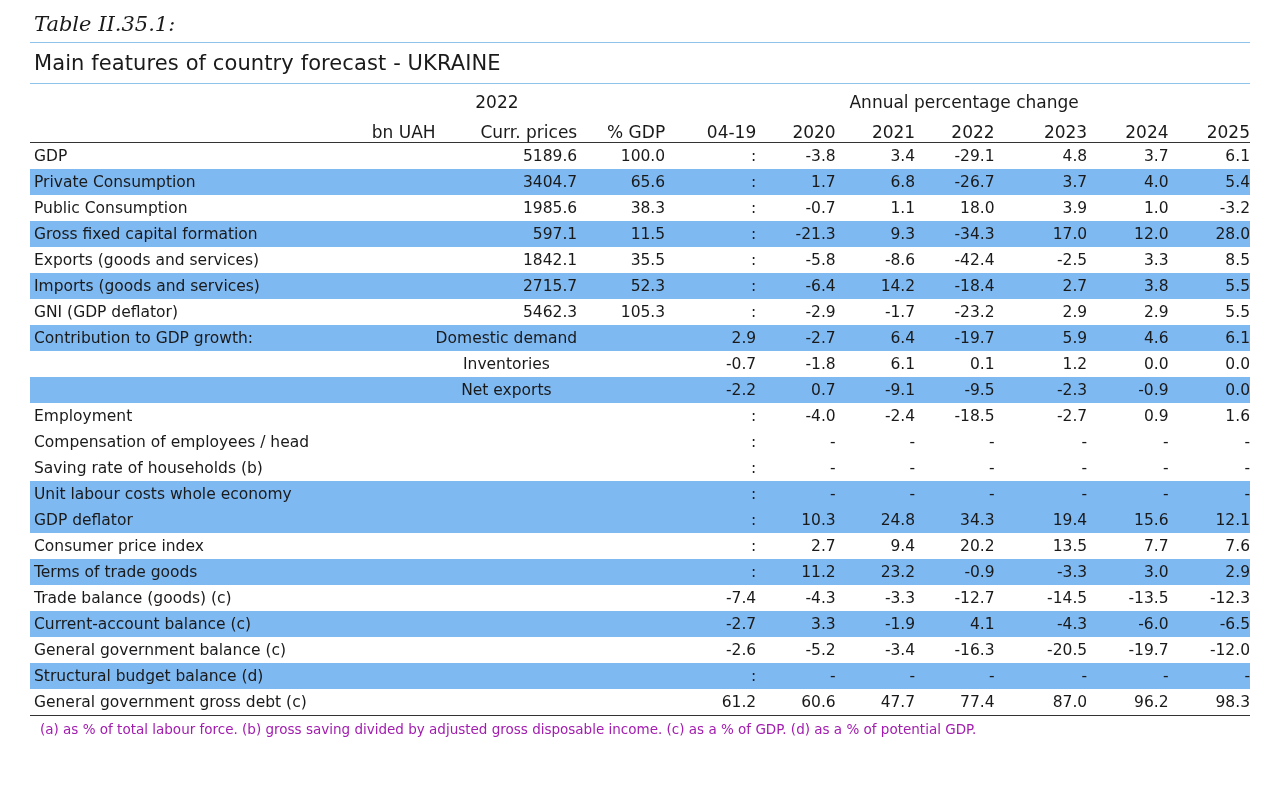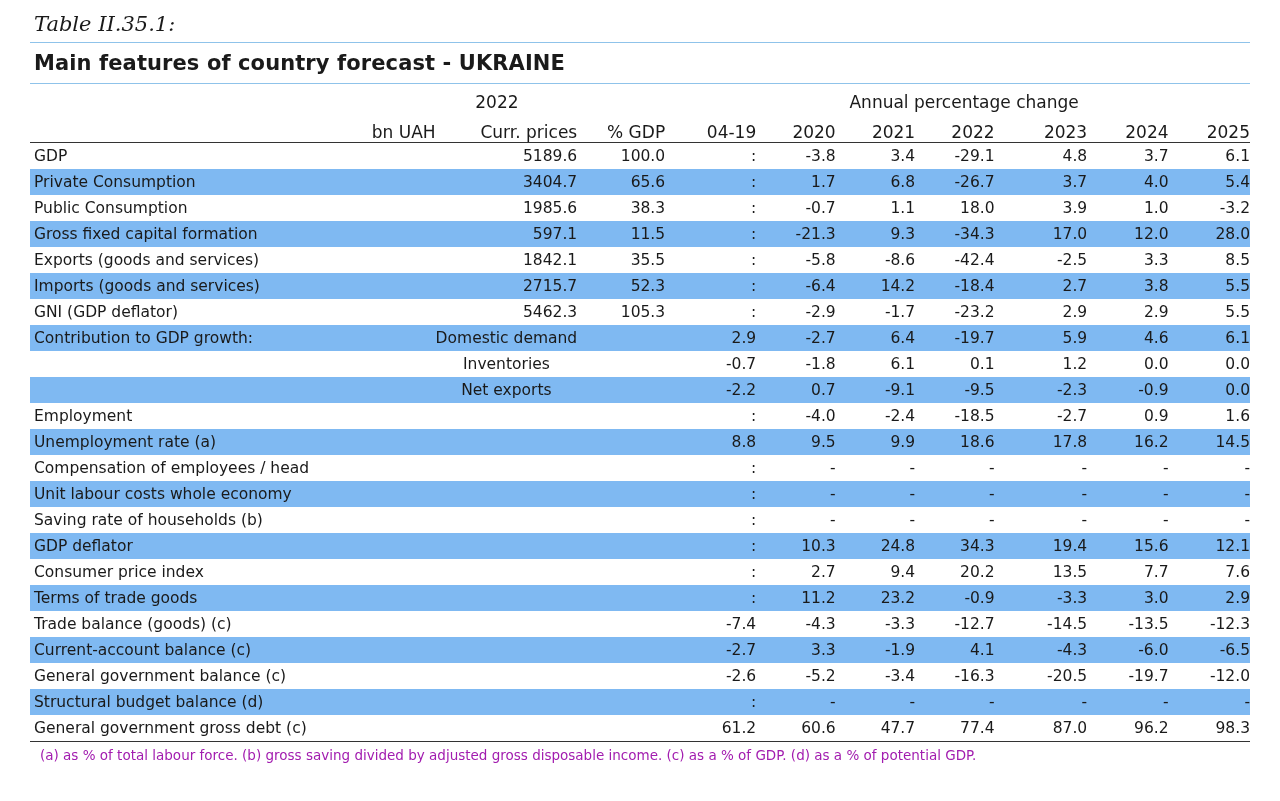--- a/index.html
+++ b/index.html
@@ -27,21 +27,21 @@
     font-size: 21px;
     color: #1a1a1a;
     padding: 4px 0 2px 4px;
   }
   .title-rule {
     border-top: 1.5px solid #8fc3ea;
     margin: 4px 0 6px 0;
   }
   .main-title {
     font-family: "DejaVu Sans", sans-serif;
-    font-weight: bold;
+    font-weight: normal;
     font-size: 21px;
     padding: 2px 0 8px 4px;
     letter-spacing: 0.1px;
   }
   table.forecast {
     width: 100%;
     border-collapse: collapse;
     font-size: 15.5px;
   }
   table.forecast td, table.forecast th {
@@ -321,67 +321,52 @@
           <td class="gapcell"></td>
           <td>:</td>
           <td>-4.0</td>
           <td>-2.4</td>
           <td>-18.5</td>
           <td class="gapcell"></td>
           <td class="bold-col">-2.7</td>
           <td class="bold-col">0.9</td>
           <td class="bold-col">1.6</td>
         </tr>
-        <tr class="data-row shaded">
-          <td class="label">Unemployment rate (a)</td>
-          <td></td>
-          <td></td>
-          <td></td>
-          <td class="gapcell"></td>
-          <td>8.8</td>
-          <td>9.5</td>
-          <td>9.9</td>
-          <td>18.6</td>
-          <td class="gapcell"></td>
-          <td class="bold-col">17.8</td>
-          <td class="bold-col">16.2</td>
-          <td class="bold-col">14.5</td>
-        </tr>
         <tr class="data-row">
           <td class="label">Compensation of employees / head</td>
           <td></td>
           <td></td>
           <td></td>
           <td class="gapcell"></td>
           <td>:</td>
           <td>-</td>
           <td>-</td>
           <td>-</td>
           <td class="gapcell"></td>
           <td class="bold-col">-</td>
           <td class="bold-col">-</td>
           <td class="bold-col">-</td>
         </tr>
+        <tr class="data-row">
+          <td class="label">Saving rate of households (b)</td>
+          <td></td>
+          <td></td>
+          <td></td>
+          <td class="gapcell"></td>
+          <td>:</td>
+          <td>-</td>
+          <td>-</td>
+          <td>-</td>
+          <td class="gapcell"></td>
+          <td class="bold-col">-</td>
+          <td class="bold-col">-</td>
+          <td class="bold-col">-</td>
+        </tr>
         <tr class="data-row shaded">
           <td class="label">Unit labour costs whole economy</td>
-          <td></td>
-          <td></td>
-          <td></td>
-          <td class="gapcell"></td>
-          <td>:</td>
-          <td>-</td>
-          <td>-</td>
-          <td>-</td>
-          <td class="gapcell"></td>
-          <td class="bold-col">-</td>
-          <td class="bold-col">-</td>
-          <td class="bold-col">-</td>
-        </tr>
-        <tr class="data-row">
-          <td class="label">Saving rate of households (b)</td>
           <td></td>
           <td></td>
           <td></td>
           <td class="gapcell"></td>
           <td>:</td>
           <td>-</td>
           <td>-</td>
           <td>-</td>
           <td class="gapcell"></td>
           <td class="bold-col">-</td>

